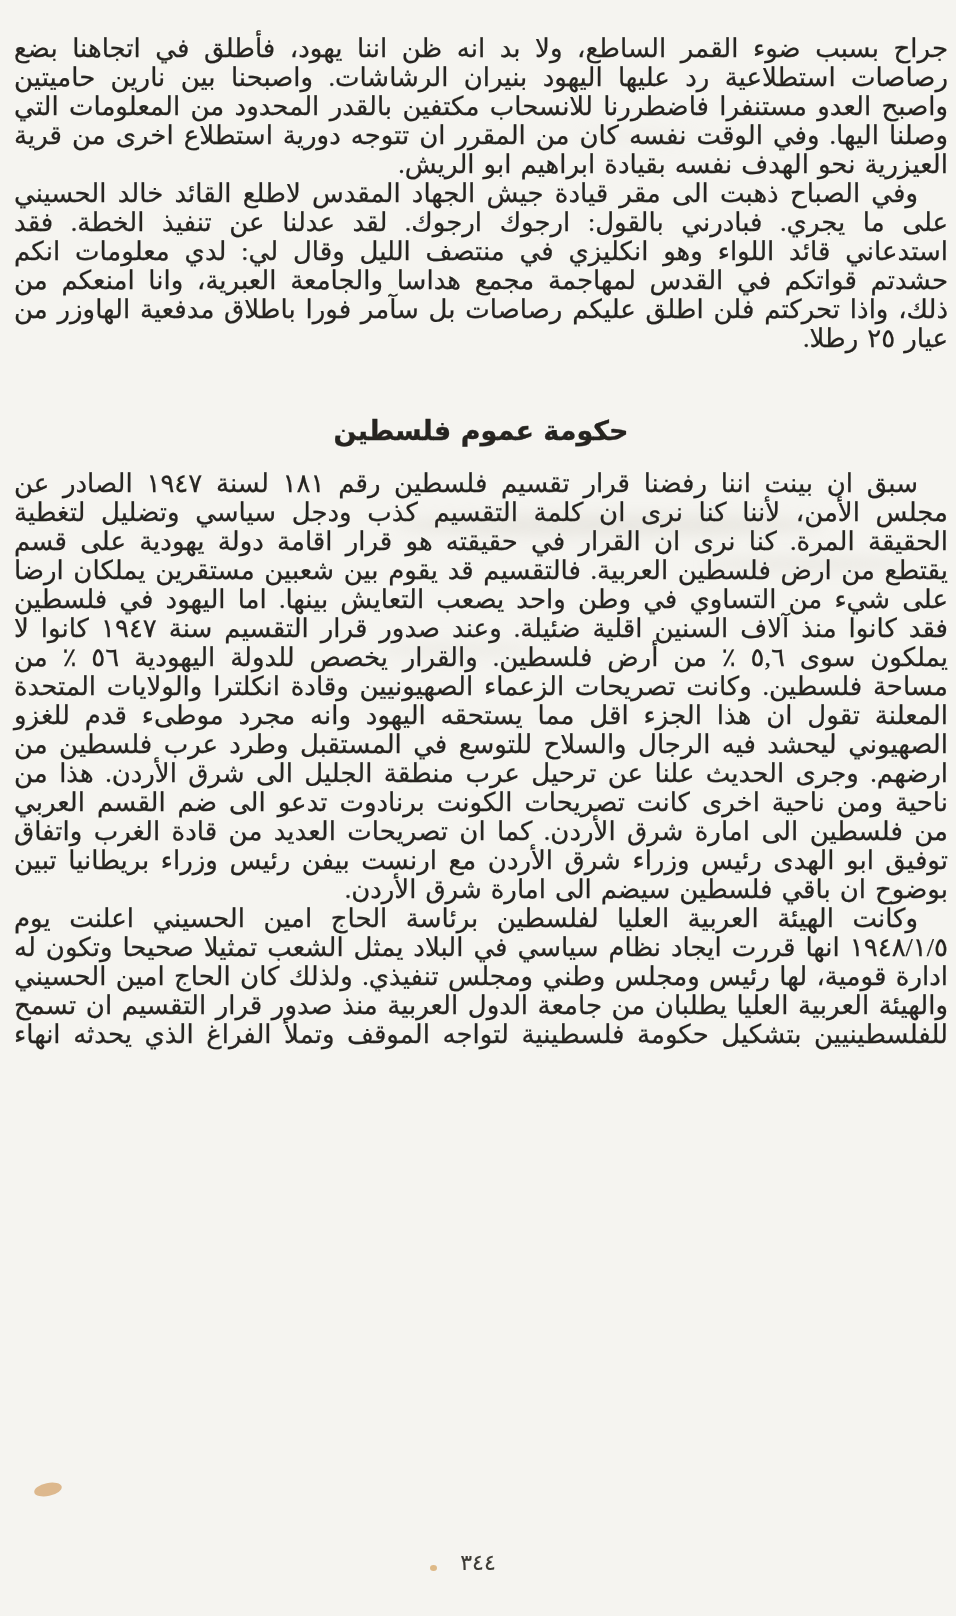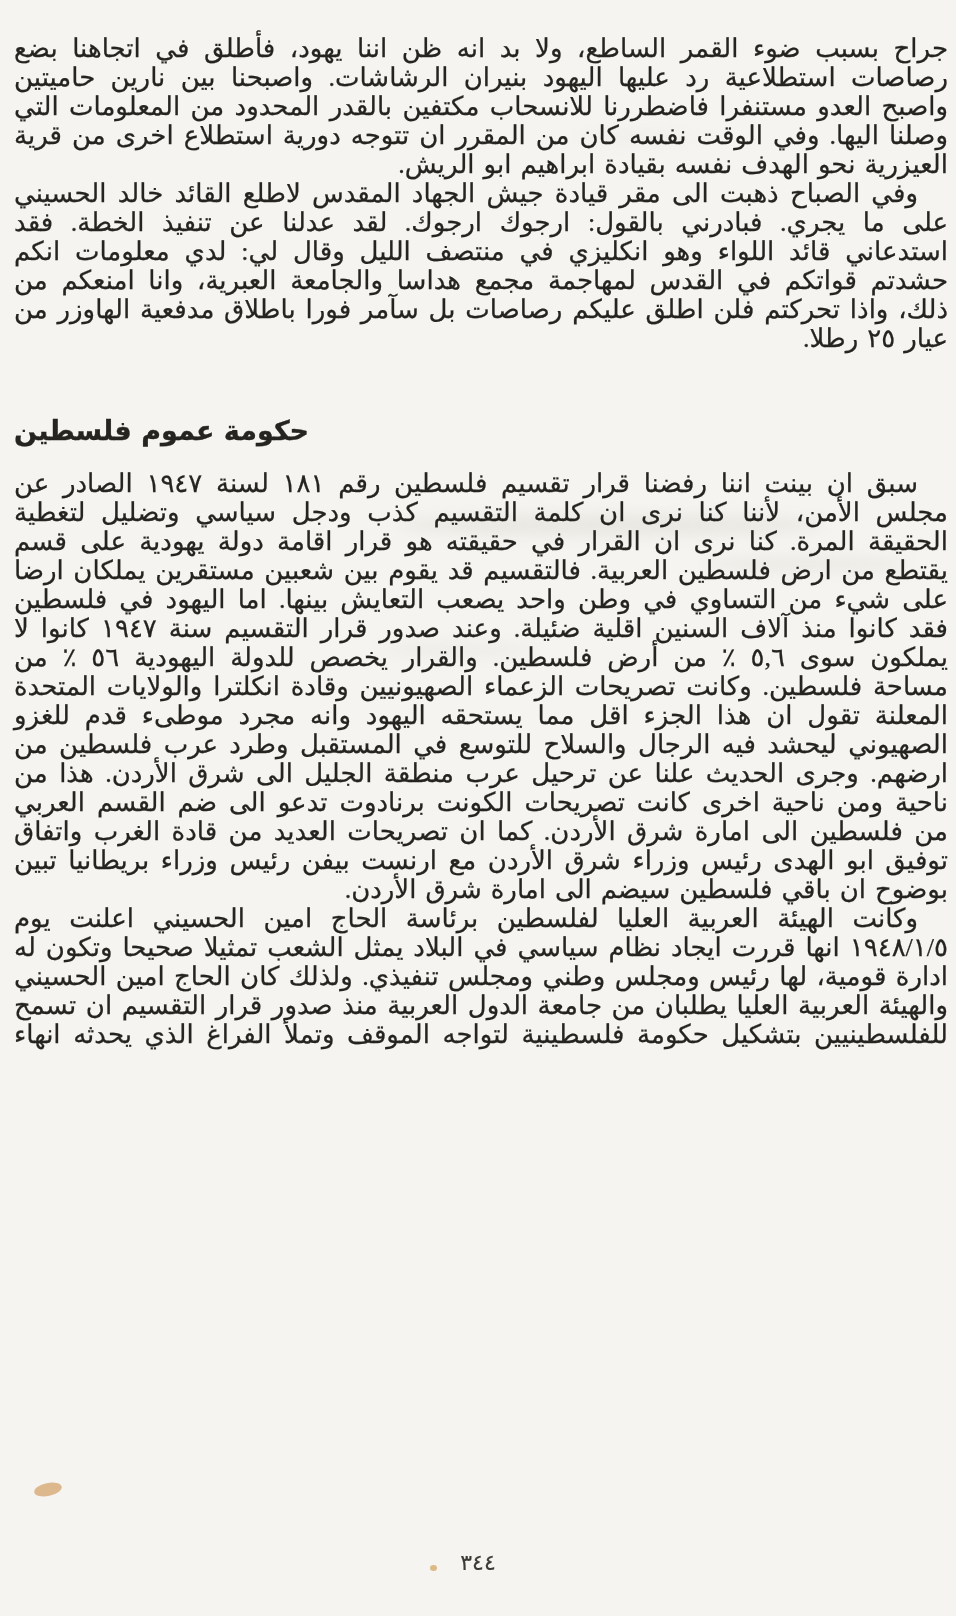--- a/index.html
+++ b/index.html
@@ -26,21 +26,21 @@
     word-spacing:2.5px;
     font-family:Liberation Serif, serif;
     -webkit-text-stroke:.25px #262420;
   }
   .indented{text-indent:30px;}
   
   .runs-over{text-align-last:justify;}
   .heading{
     margin:54px 0 15px 0;
     font-size:27px;line-height:47px;font-weight:bold;
-    text-align:left;
+    text-align:center;
     -webkit-text-stroke:.3px #262420;
   }
   .page-number{
     position:absolute;top:1546px;left:0;width:100%;
     text-align:center;direction:rtl;
     font-size:22px;line-height:34px;color:#3c3a34;
     letter-spacing:2px;
     -webkit-text-stroke:.2px #3c3a34;
   }
   .stain{position:absolute;border-radius:50%;}

